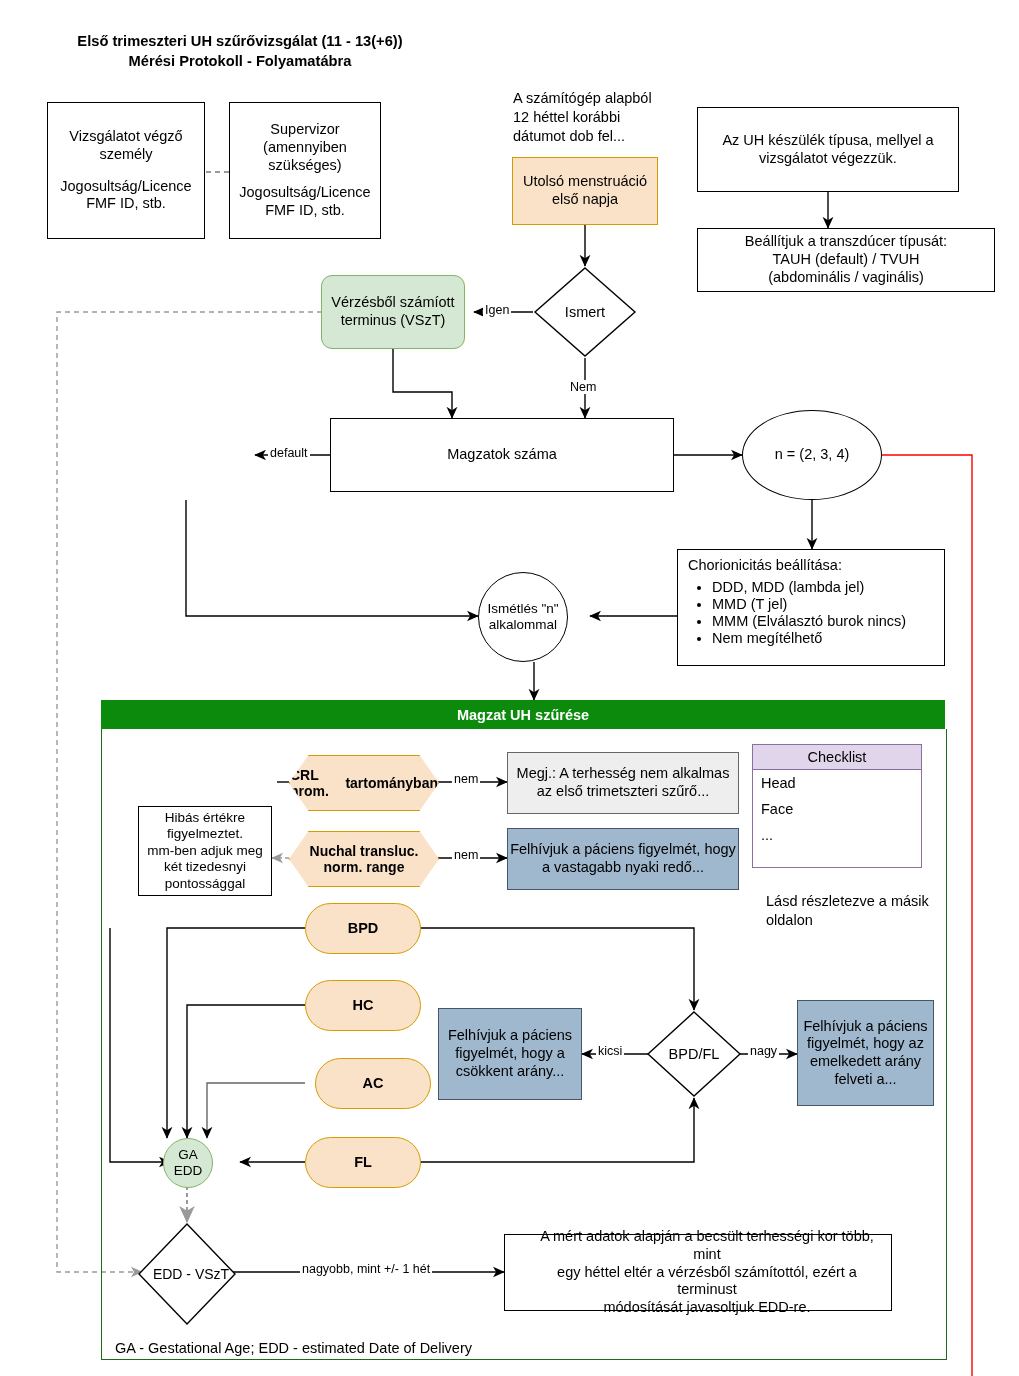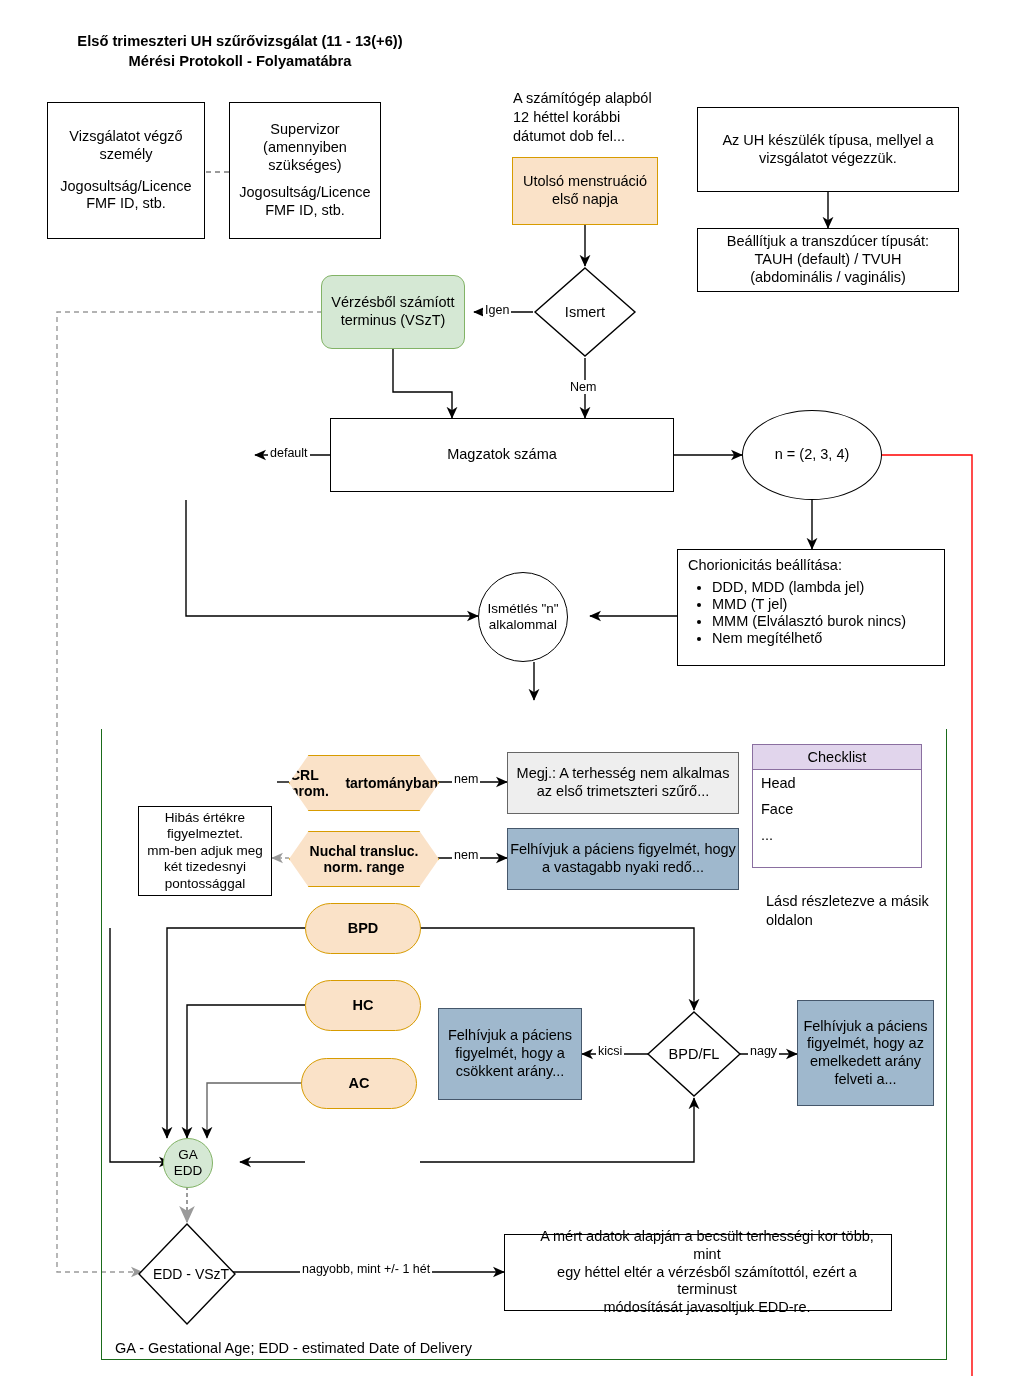--- a/index.html
+++ b/index.html
@@ -132,21 +132,21 @@
   <div class="small-note" style="left:513px;top:89px;width:190px;white-space:pre-line;">A számítógép alapból
 12 héttel korábbi
 dátumot dob fel...</div>
 
   <div class="node orange" style="left:512px;top:157px;width:146px;height:68px;white-space:pre-line;">Utolsó menstruáció
 első napja</div>
 
   <div class="node plain" style="left:697px;top:107px;width:262px;height:85px;white-space:pre-line;">Az UH készülék típusa, mellyel a
 vizsgálatot végezzük.</div>
 
-  <div class="node plain" style="left:697px;top:228px;width:262px;height:64px;white-space:pre-line;">Beállítjuk a transzdúcer típusát:
+  <div class="node plain" style="left:697px;top:228px;width:298px;height:64px;white-space:pre-line;">Beállítjuk a transzdúcer típusát:
 TAUH (default) / TVUH
 (abdominális / vaginális)</div>
 
   <div style="position:absolute;left:533px;top:266px;width:104px;height:92px;">
     <svg width="104" height="92" viewBox="0 0 104 92">
       <polygon points="52,2 102,46 52,90 2,46" fill="#fff" stroke="#000" stroke-width="1.4"></polygon>
     </svg>
     <div style="position:absolute;left:0;top:0;width:104px;height:92px;display:flex;align-items:center;justify-content:center;font-size:14.5px;">Ismert</div>
   </div>
 
@@ -164,20 +164,21 @@
   <div class="bullets" style="left:677px;top:549px;width:268px;height:117px;">
     <div>Chorionicitás beállítása:</div>
     <ul>
       <li>DDD, MDD (lambda jel)</li>
       <li>MMD (T jel)</li>
       <li>MMM (Elválasztó burok nincs)</li>
       <li>Nem megítélhető</li>
     </ul>
   </div>
 
+  <div class="band" style="left:101px;top:700px;width:844px;height:29px;">Magzat UH szűrése</div>
   <div class="greenframe" style="left:101px;top:729px;width:844px;height:630px;"></div>
 
   <div class="hexwrap" style="left:289px;top:755px;width:148px;height:54px;">
     <div class="hex" style="position:absolute;left:0;top:0;width:148px;height:54px;display:flex;align-items:center;justify-content:center;flex-direction:row;">
       <span>CRL nrom.</span>
       <span>tartományban</span>
     </div>
   </div>
 
   <div class="hexwrap" style="left:289px;top:831px;width:148px;height:54px;">
@@ -204,21 +205,22 @@
     <div class="ch-item">Head</div>
     <div class="ch-item">Face</div>
     <div class="ch-item">...</div>
   </div>
 
   <div class="small-note" style="left:766px;top:892px;width:180px;white-space:pre-line;">Lásd részletezve a másik
 oldalon</div>
 
   <div class="node rounded-orange" style="left:305px;top:903px;width:116px;height:51px;">BPD</div>
   <div class="node rounded-orange" style="left:305px;top:980px;width:116px;height:51px;">HC</div>
-  <div class="node rounded-orange" style="left:301px;top:1058px;width:116px;height:51px;">AC</div>
+  <div class="node rounded-orange" style="left:315px;top:1058px;width:116px;height:51px;">AC</div>
+  <div class="node rounded-orange" style="left:305px;top:1137px;width:116px;height:51px;">FL</div>
 
   <div class="node green-circle" style="left:163px;top:1138px;width:50px;height:50px;flex-direction:column;font-size:13.5px;">
     <span>GA</span>
     <span>EDD</span>
   </div>
 
   <div style="position:absolute;left:646px;top:1010px;width:96px;height:88px;">
     <svg width="96" height="88" viewBox="0 0 96 88">
       <polygon points="48,2 94,44 48,86 2,44" fill="#fff" stroke="#000" stroke-width="1.4"></polygon>
     </svg>

